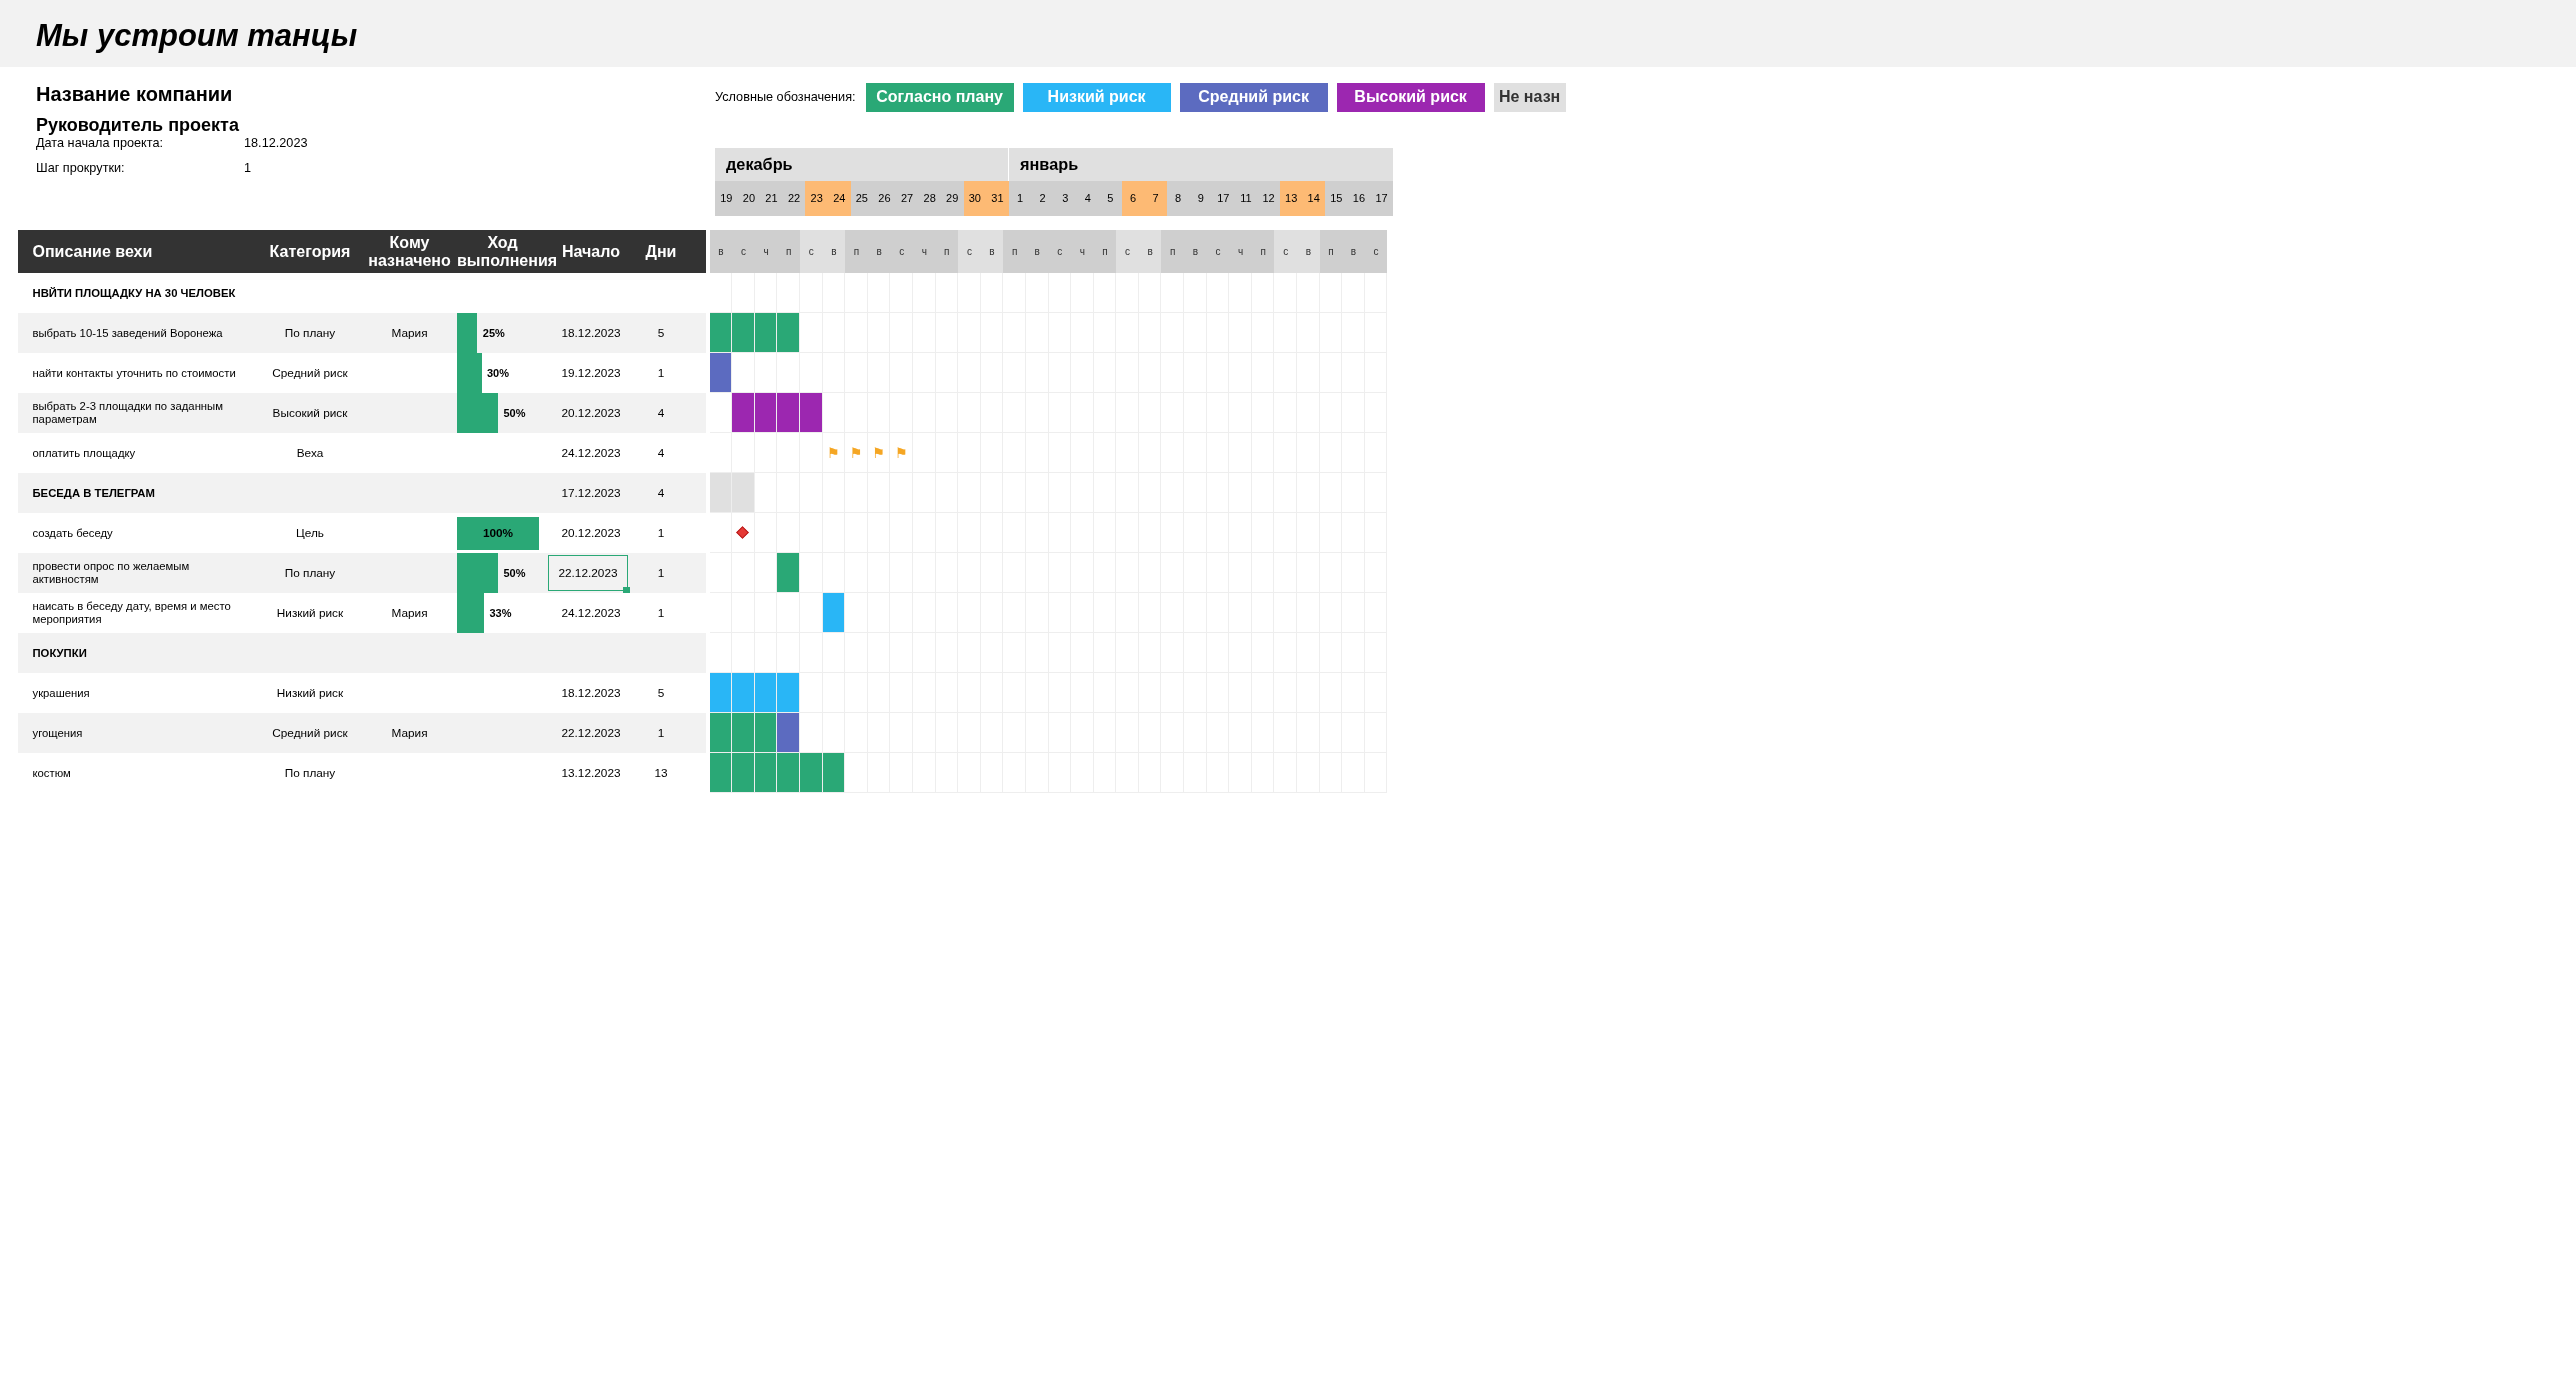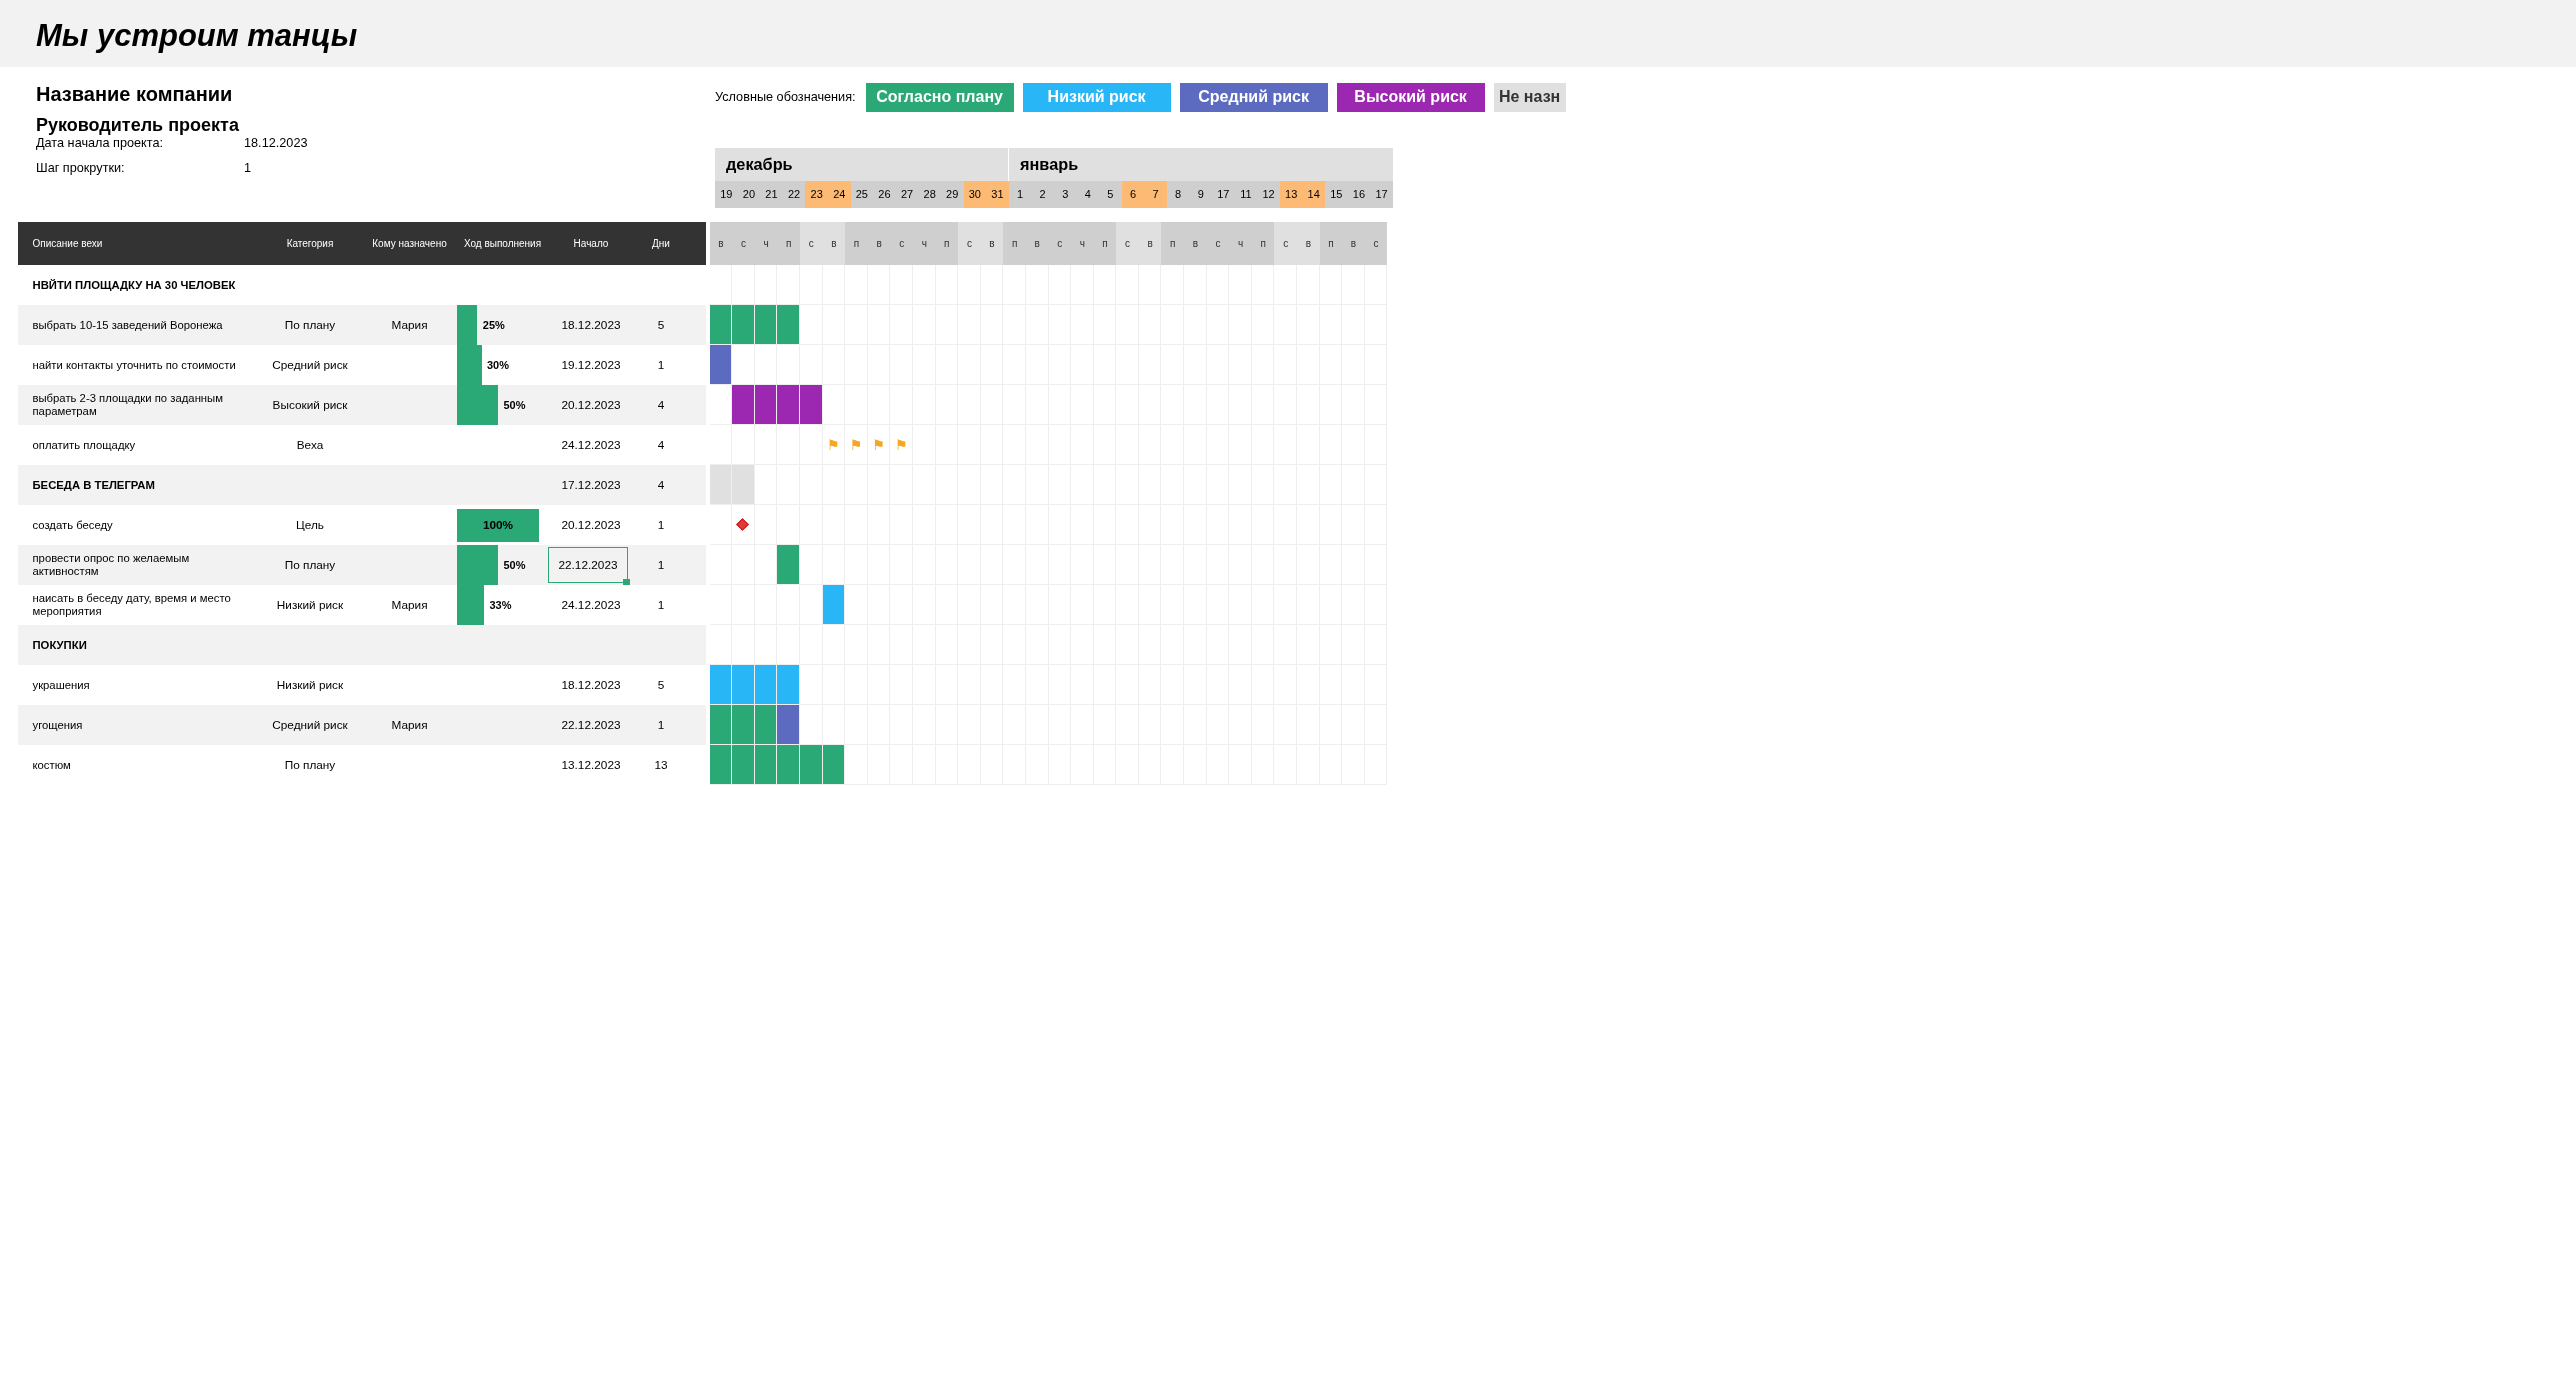--- a/index.html
+++ b/index.html
@@ -18,25 +18,25 @@
   .legend-label{font-size:12.7px;margin-right:1px;}
   .legend-chip{height:29px;display:flex;align-items:center;justify-content:center;color:#fff;font-weight:600;font-size:16px;width:148px;}
   .chip-plan{background:#2aa876;}
   .chip-low{background:#29b6f6;}
   .chip-mid{background:#5c6bc0;}
   .chip-high{background:#9c27b0;}
   .chip-na{background:#e0e0e0;color:#333;width:72px;}
   .months{display:flex;margin-top:36px;}
   .month{background:#e0e0e0;font-weight:700;font-size:16.3px;height:33px;display:flex;align-items:center;padding-left:11px;border-right:0.9px solid #fff;}
   .daynums{display:flex;}
-  .daynum{width:22.6px;text-align:center;font-size:11px;height:27px;display:flex;align-items:center;justify-content:center;background:#cfcfcf;}
+  .daynum{width:22.6px;text-align:center;font-size:11px;height:35px;display:flex;align-items:center;justify-content:center;background:#cfcfcf;}
   .daynum.off{background:#fdba74;}
   .content{display:flex;padding:14.5px 0 0 0;}
   .left{width:688px;margin-left:18px;}
-  .hdr{display:flex;background:#333;color:#fff;font-weight:400;font-size:10px;height:43px;align-items:center;}
+  .hdr{display:flex;background:#333;color:#fff;font-weight:700;font-size:16px;height:43px;align-items:center;}
   .c-desc{width:240px;padding-left:14.5px;}
   .c-cat{width:104px;text-align:center;}
   .c-who{width:95px;text-align:center;}
   .c-prog{width:91px;text-align:center;}
   .c-start{width:86px;text-align:center;}
   .c-days{width:54px;text-align:center;}
   .row{display:flex;height:40px;align-items:center;font-size:11.8px;}
   .row.alt{background:#f2f2f2;}
   .row .c-desc{padding-left:14.5px;font-size:11.3px;line-height:1.2;}
   .row.group .c-desc{font-weight:700;text-transform:uppercase;}

